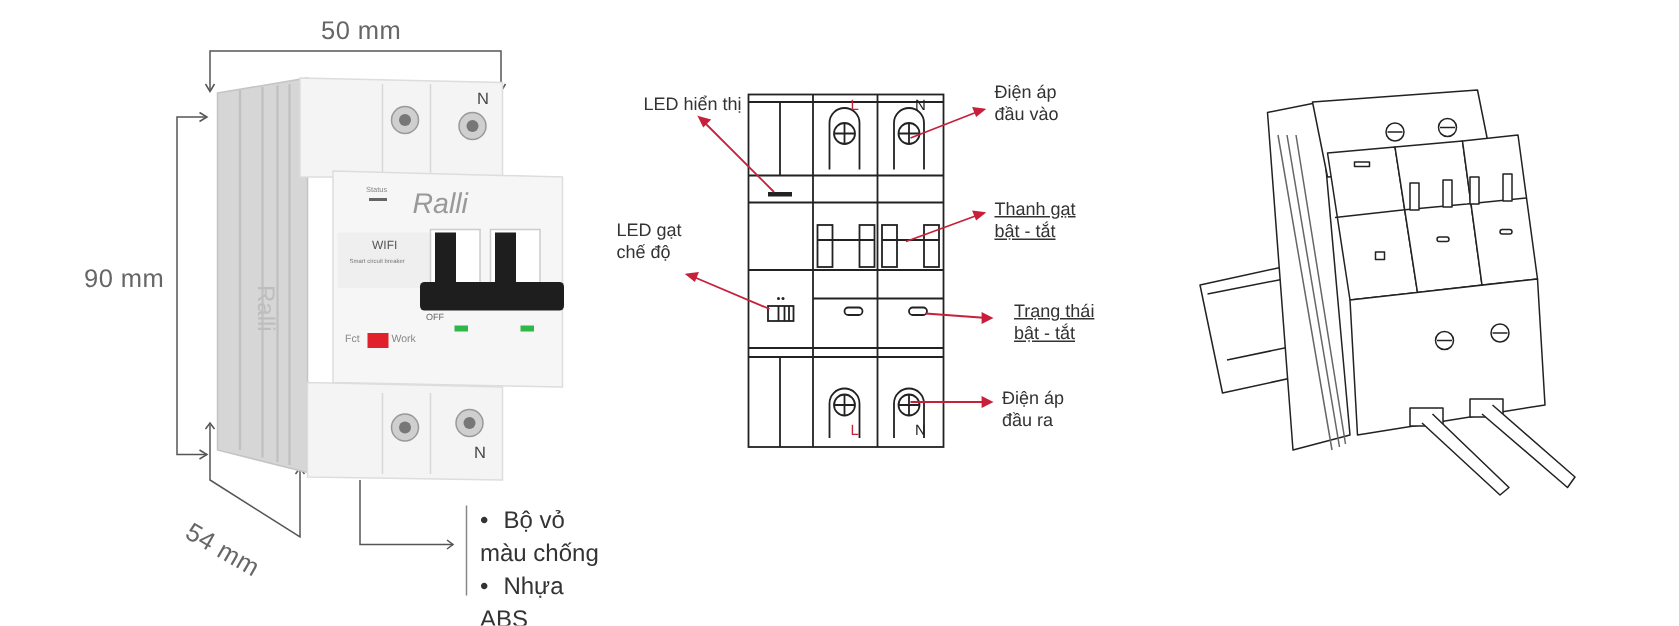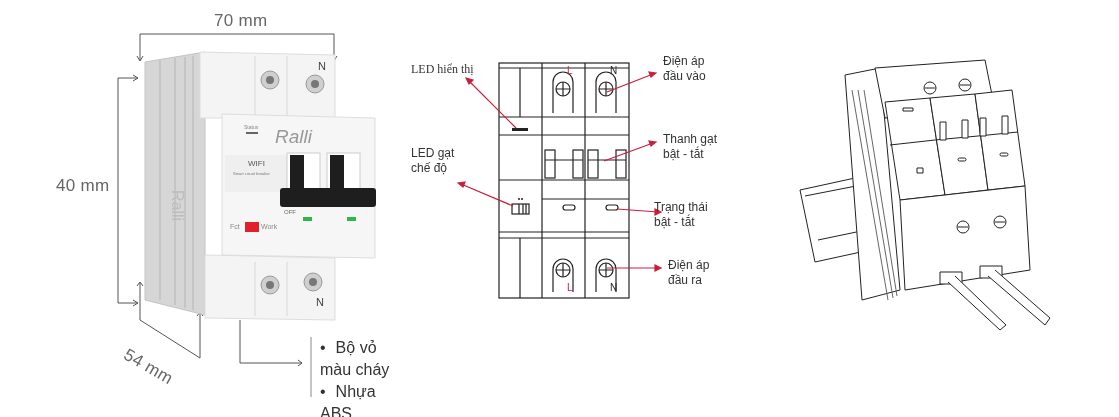--- a/index.html
+++ b/index.html
@@ -58,36 +58,36 @@
     <rect x="246" y="132" width="12" height="2" fill="#666"></rect>
 
     <path d="M205 255 L335 258 V320 L205 318 Z" fill="#f4f4f4" stroke="#ddd"></path>
     <path d="M255 262 V316 M287 262 V316" stroke="#d8d8d8"></path>
     <circle cx="270" cy="285" r="9" fill="#cfcfcf" stroke="#999"></circle>
       <circle cx="270" cy="285" r="4" fill="#777"></circle>
     <circle cx="313" cy="282" r="9" fill="#cfcfcf" stroke="#999"></circle>
       <circle cx="313" cy="282" r="4" fill="#777"></circle>
   </svg>
 
-  <div class="abs dim-label" style="left:214px;top:11px;">70 mm</div>
-  <div class="abs dim-label" style="left:56px;top:176px;">40 mm</div>
+  <div class="abs dim-label" style="left:214px;top:11px;">50 mm</div>
+  <div class="abs dim-label" style="left:56px;top:176px;">90 mm</div>
   <div class="abs dim-label" style="left:130px;top:345px;transform:rotate(30deg);transform-origin:left top;">54 mm</div>
 
   <div class="abs" style="left:318px;top:60px;font-size:11px;color:#444;">N</div>
   <div class="abs" style="left:316px;top:296px;font-size:11px;color:#444;">N</div>
   <div class="abs" style="left:275px;top:126px;font-size:19px;color:#999;font-style:italic;">Ralli</div>
   <div class="abs" style="left:244px;top:124px;font-size:5px;color:#888;">Status</div>
   <div class="abs" style="left:248px;top:159px;font-size:8px;color:#555;font-weight:normal;">WIFI</div>
   <div class="abs" style="left:233px;top:171px;font-size:4px;color:#777;">Smart circuit breaker</div>
   <div class="abs" style="left:284px;top:209px;font-size:6px;color:#666;">OFF</div>
   <div class="abs" style="left:230px;top:223px;font-size:7px;color:#888;">Fct</div>
   <div class="abs" style="left:261px;top:223px;font-size:7px;color:#888;">Work</div>
 
   <div class="abs bullets" style="left:320px;top:337px;">
-    <div>Bộ vỏ màu cháy</div>
+    <div>Bộ vỏ màu chống</div>
     <div>Nhựa ABS chống cháy</div>
 
   </div>
 </div>
 
 <div class="abs" style="left:400px;top:0;width:330px;height:417px;">
   <svg width="330" height="417" viewBox="400 0 330 417">
     <g stroke="#222" stroke-width="1.2" fill="none">
       <rect x="499" y="63" width="130" height="235"></rect>
       <line x1="499" y1="68" x2="629" y2="68"></line>
@@ -146,36 +146,36 @@
       <line x1="607" y1="268" x2="658" y2="268"></line>
       <path d="M661 268 l-6 -3 v6 z"></path>
     </g>
   </svg>
 
   <div class="abs" style="left:167px;top:65px;font-size:10px;color:#c8203a;">L</div>
   <div class="abs" style="left:210px;top:65px;font-size:10px;color:#222;">N</div>
   <div class="abs" style="left:167px;top:282px;font-size:10px;color:#c8203a;">L</div>
   <div class="abs" style="left:210px;top:282px;font-size:10px;color:#222;">N</div>
 
-  <div class="abs callout" style="left:11px;top:62px;font-family:Liberation Serif, serif;">
+  <div class="abs callout" style="left:29px;top:62px;">
     <div>LED hiển thị</div>
   </div>
   <div class="abs callout" style="left:11px;top:146px;">
     <div>LED gạt</div>
     <div>chế độ</div>
   </div>
   <div class="abs callout" style="left:263px;top:54px;">
     <div>Điện áp</div>
     <div>đầu vào</div>
   </div>
-  <div class="abs callout" style="left:263px;top:132px;">
+  <div class="abs callout" style="left:263px;top:132px;text-decoration:underline;">
     <div>Thanh gạt</div>
     <div>bật - tắt</div>
   </div>
-  <div class="abs callout" style="left:254px;top:200px;">
+  <div class="abs callout" style="left:276px;top:200px;text-decoration:underline;">
     <div>Trạng thái</div>
     <div>bật - tắt</div>
   </div>
   <div class="abs callout" style="left:268px;top:258px;">
     <div>Điện áp</div>
     <div>đầu ra</div>
   </div>
 </div>
 
 <div class="abs" style="left:780px;top:40px;width:300px;height:300px;">

